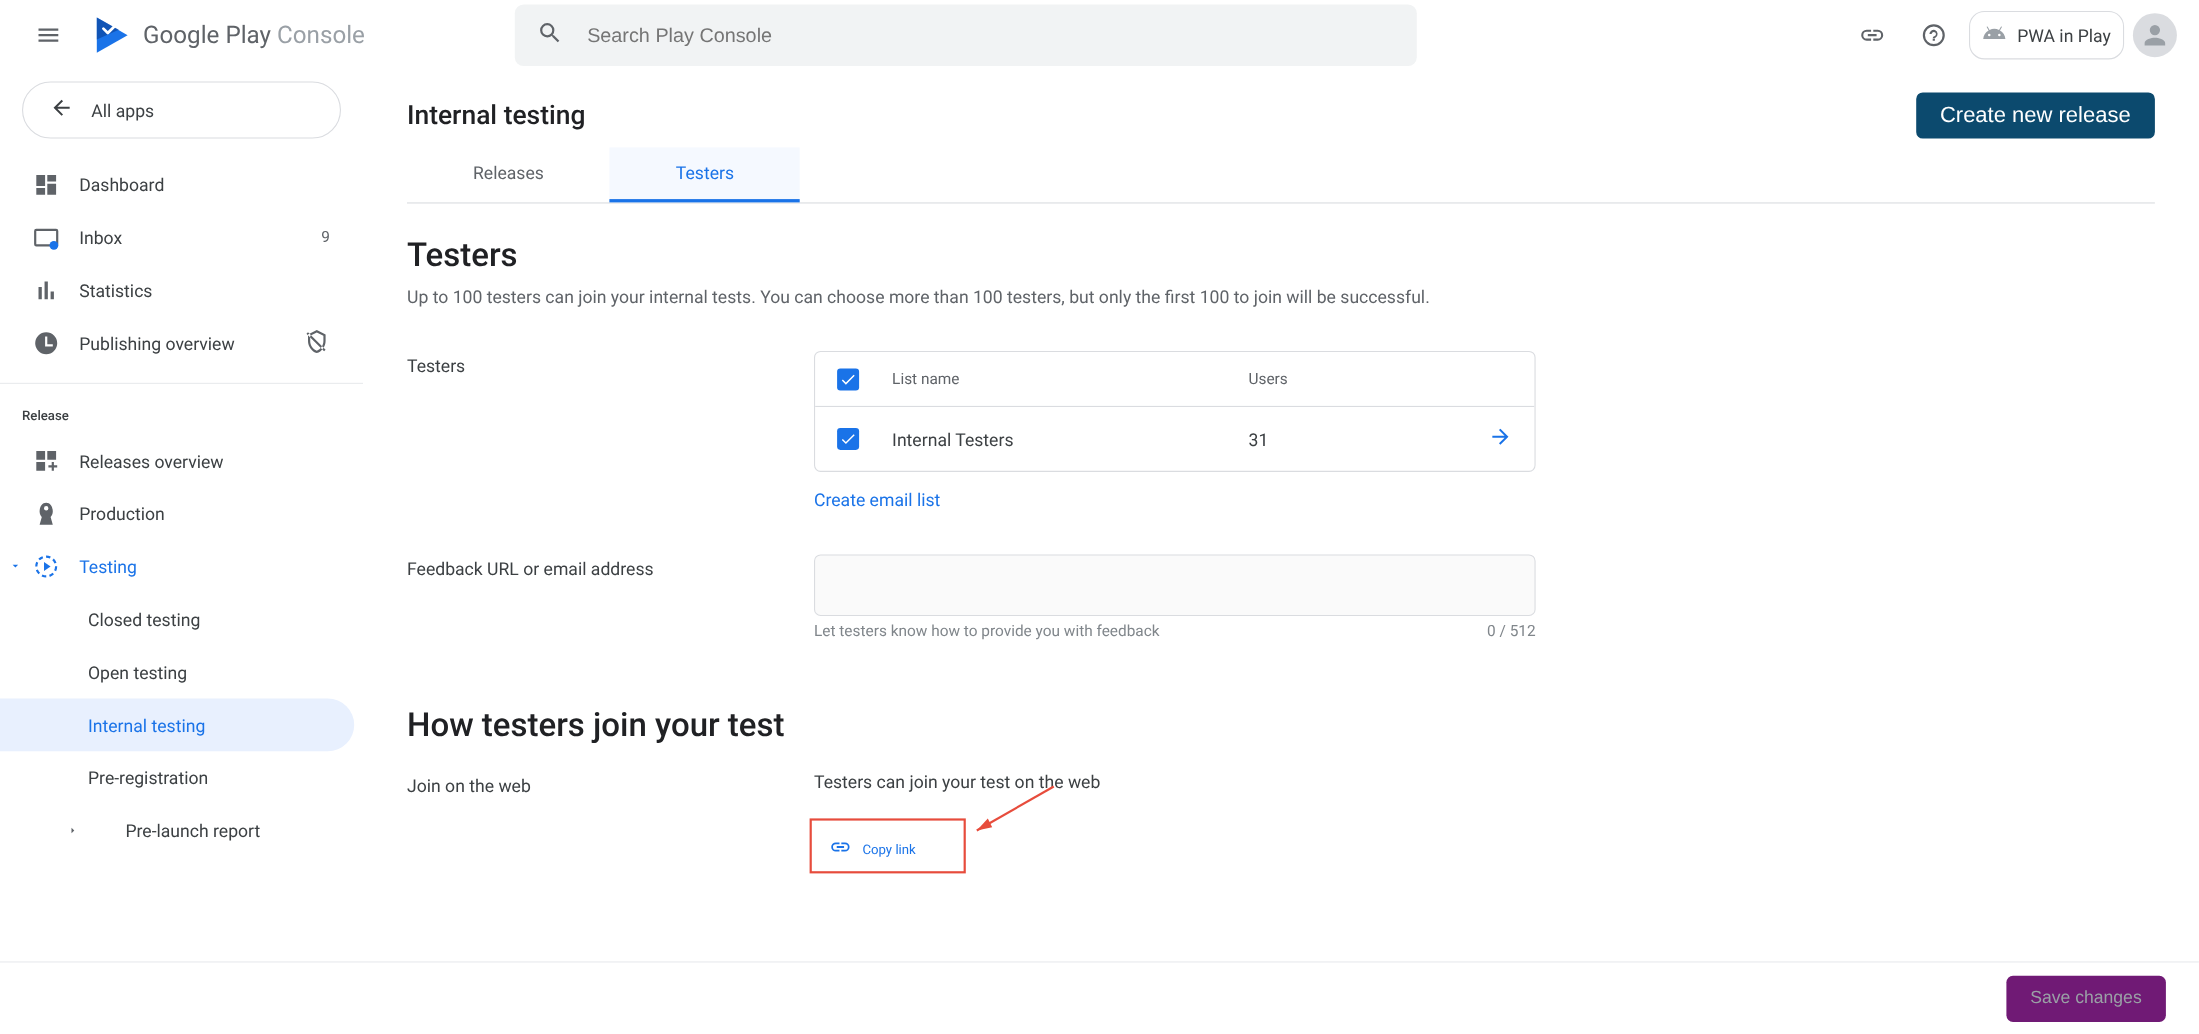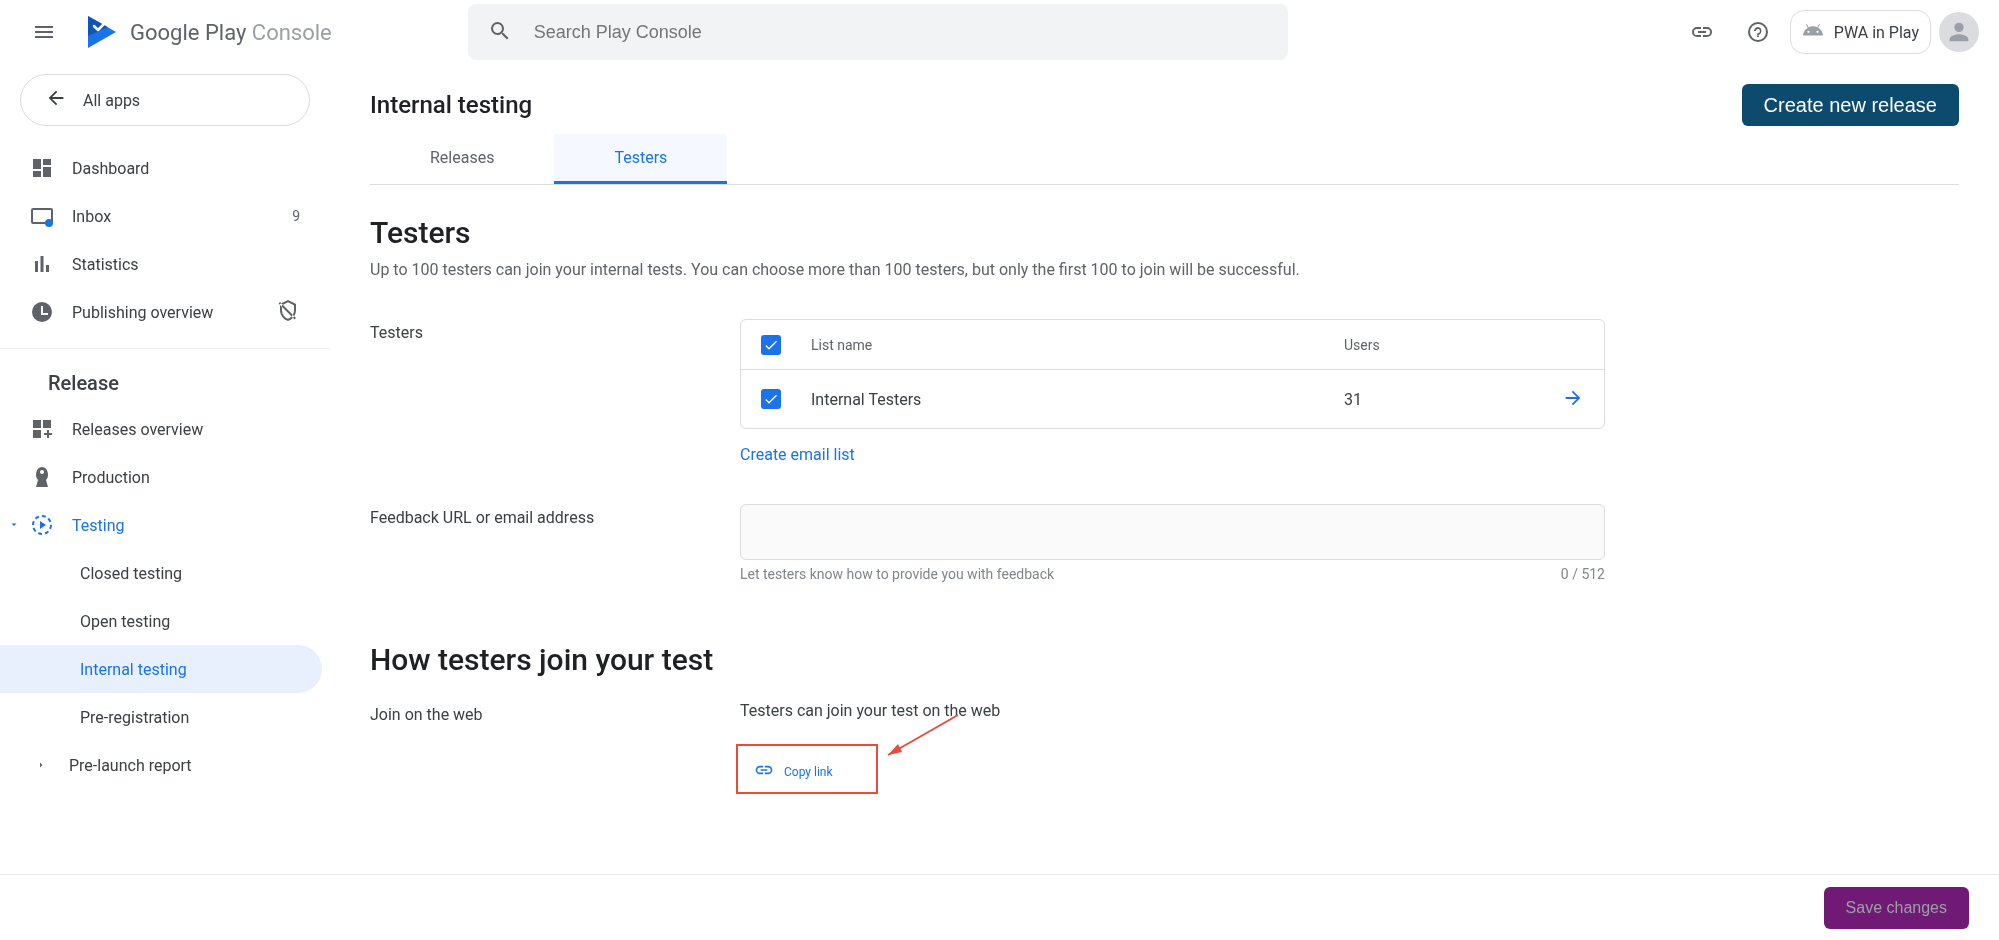--- a/index.html
+++ b/index.html
@@ -121,22 +121,22 @@
     color: #5f6368;
   }
   .nav-item .right-icon {
     margin-left: auto;
   }
   .nav-divider {
     border-top: 1px solid #e8eaed;
     margin: 12px 0;
   }
   .nav-section-title {
-    padding: 10px 48px;
-    font-size: 20px;
+    padding: 10px 20px;
+    font-size: 12px;
     font-weight: 500;
     color: #3c4043;
   }
   .nav-sub-item {
     display: flex;
     align-items: center;
     height: 48px;
     padding-left: 80px;
     font-size: 16px;
     color: #3c4043;
@@ -150,22 +150,22 @@
     transform: translateY(-50%);
   }
   .expand-caret svg { width: 12px; height: 12px; fill: #5f6368; }
   .nav-sub-item.selected {
     background: #e8f0fe;
     color: #1a73e8;
     border-radius: 0 24px 24px 0;
     margin-right: 8px;
   }
   .nav-sub-item.has-caret {
-    padding-left: 35px;
-    gap: 22px;
+    padding-left: 60px;
+    gap: 42px;
   }
   .nav-sub-item.has-caret svg { width: 12px; height: 12px; fill: #5f6368; }
 
   .main {
     flex: 1;
     padding: 20px 40px 0 40px;
     position: relative;
   }
   .page-head {
     display: flex;
@@ -218,21 +218,21 @@
   .form-row {
     display: flex;
     margin-bottom: 24px;
   }
   .form-label {
     width: 370px;
     font-size: 16px;
     color: #3c4043;
     padding-top: 4px;
   }
-  .form-field { width: 865px; }
+  .form-field { width: 656px; }
   .table {
     border: 1px solid #dadce0;
     border-radius: 6px;
     overflow: hidden;
   }
   .table-header {
     display: flex;
     align-items: center;
     height: 50px;
     padding: 0 20px;

